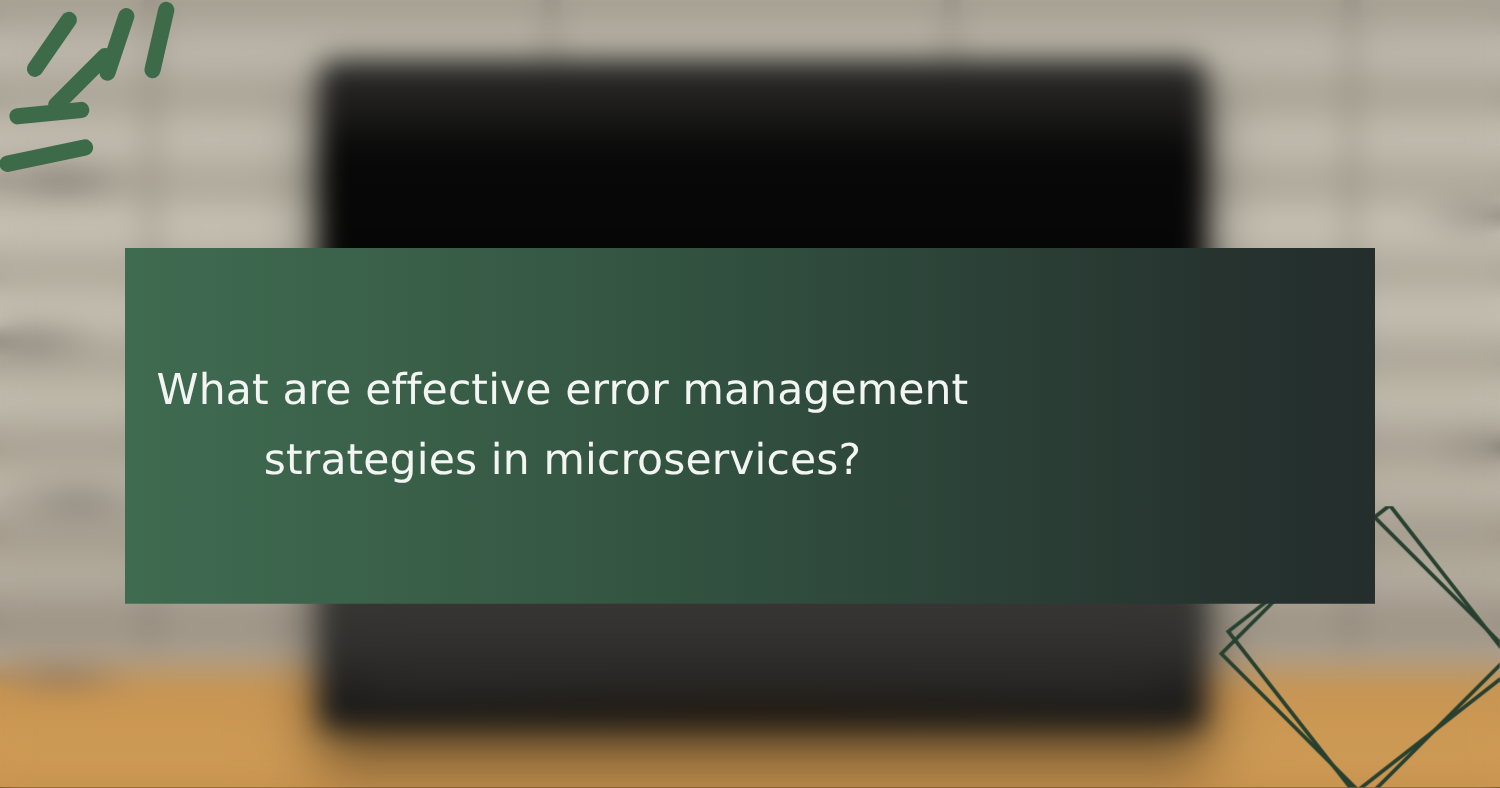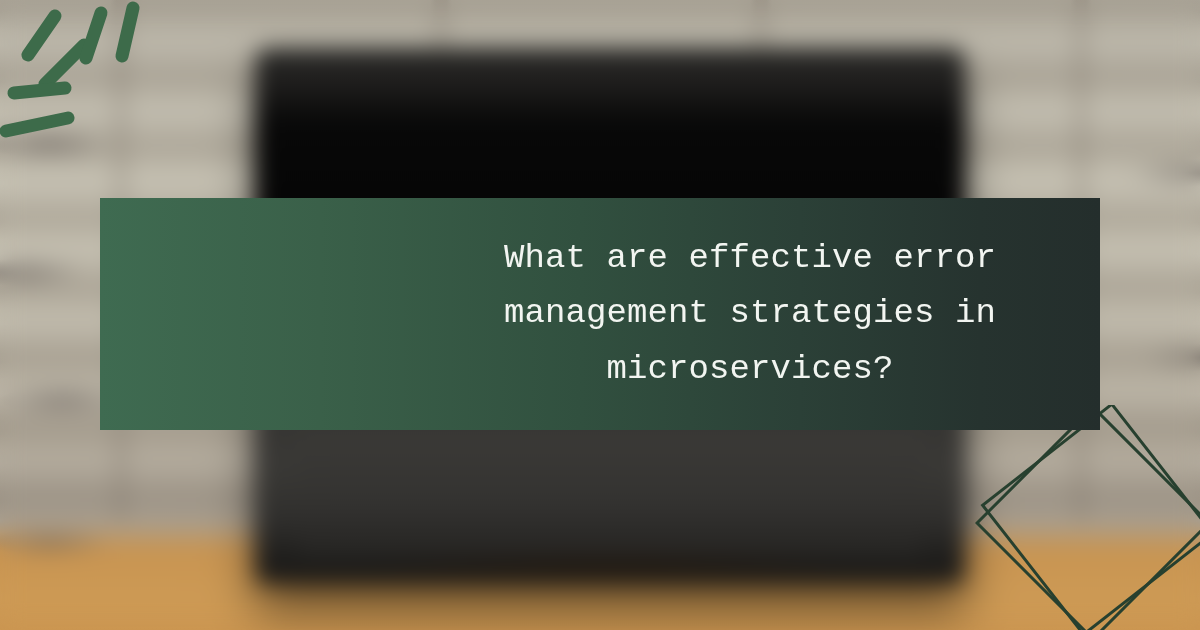--- a/index.html
+++ b/index.html
@@ -148,26 +148,25 @@
     width: 225px;
     height: 225px;
   }
 
   
   .banner {
     position: absolute;
     left: 100px;
     top: 198px;
     width: 1000px;
-    height: 232px;
+    height: 285px;
     background: linear-gradient(90deg, #3f6b51 0%, #3a6049 22%, #31503f 48%, #2b4037 70%, #26332f 88%, #242e2c 100%);
     display: flex;
     align-items: center;
-    justify-content: flex-end;
-    font-family: Liberation Mono, monospace;
+    justify-content: flex-start;
   }
   .banner-text {
     margin: 0;
     width: 700px;
     text-align: center;
     color: #f2f5f1;
     font-size: 34px;
     line-height: 1.62;
     font-weight: 400;
     letter-spacing: .1px;

